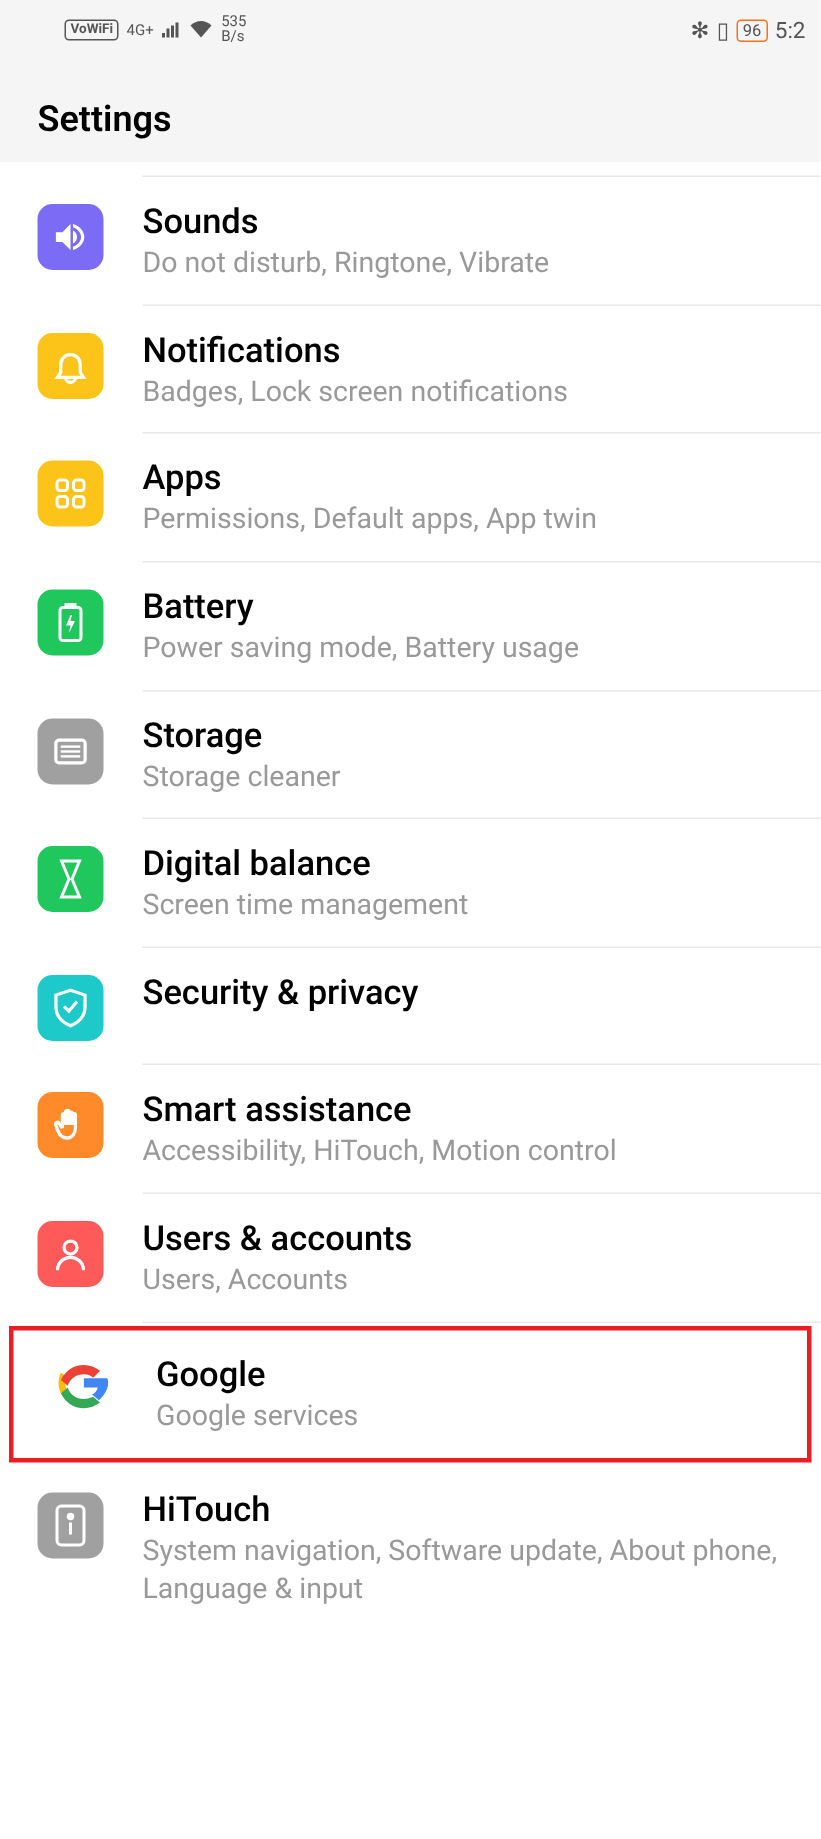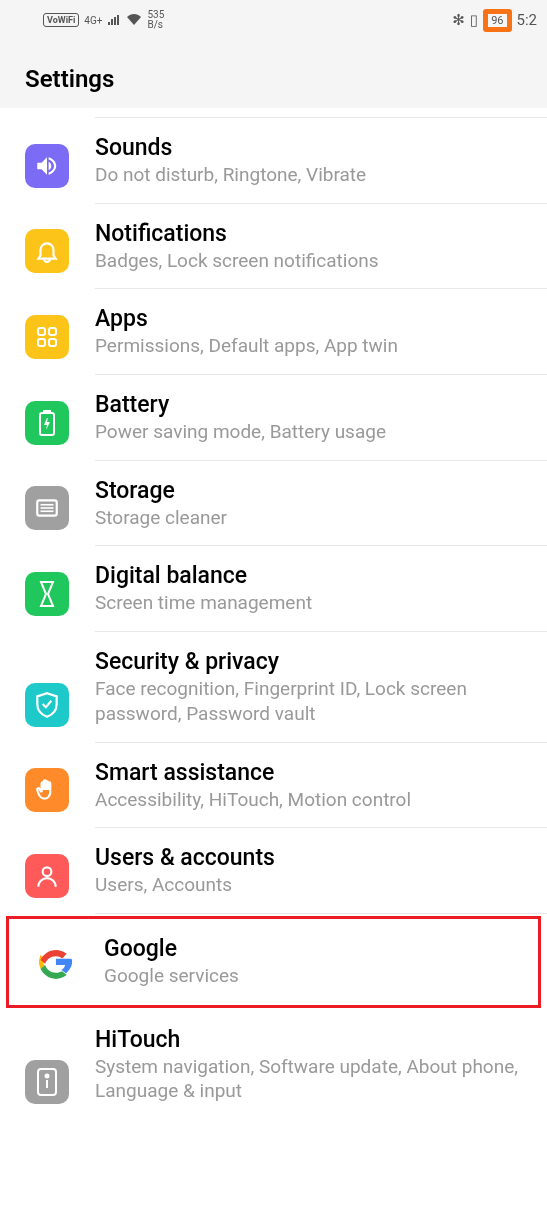--- a/index.html
+++ b/index.html
@@ -35,21 +35,21 @@
     }
     .signal-text { font-size: 10px; }
     .bytes { font-size: 10px; line-height: 1; }
     .status-right {
       display: flex;
       align-items: center;
       gap: 5px;
       font-size: 15px;
     }
     .battery-box {
-      border: 5px solid #f97316;
+      border: 1px solid #f97316;
       border-radius: 3px;
       padding: 0 3px;
       font-size: 11px;
     }
     .header {
       padding: 25px 25px 15px;
       background: #f5f5f5;
     }
     .header h1 {
       font-size: 24px;
@@ -59,21 +59,21 @@
     .list {
       background: #fff;
     }
     .partial-row {
       height: 10px;
       border-bottom: 1px solid #e8e8e8;
       margin-left: 95px;
     }
     .item {
       display: flex;
-      align-items: flex-end;
+      align-items: flex-start;
       padding: 16px 20px 16px 25px;
       position: relative;
     }
     .item::after {
       content: '';
       position: absolute;
       left: 95px;
       right: 0;
       bottom: 0;
       height: 1px;
@@ -250,21 +250,20 @@
 
   <div class="item">
     <div class="icon ic-security">
       <svg width="26" height="28" viewBox="0 0 24 26" fill="none" stroke="#fff" stroke-width="2">
           <path d="M12 2l9 3v7c0 6-4 10-9 12-5-2-9-6-9-12V5l9-3z"></path>
           <path d="M8 12l3 3 5-6"></path>
         </svg>
     </div>
     <div class="text-block">
       <div class="title">Security &amp; privacy</div>
-      <div class="subtitle">Face recognition, Fingerprint ID, Lock screen password, Password vault</div>
     </div>
   </div>
 
   <div class="item">
     <div class="icon ic-smart">
       <svg width="26" height="26" viewBox="0 0 24 24" fill="none" stroke="#fff" stroke-width="2">
           <path d="M7 14V6a1 1 0 012 0v6M9 12V4a1 1 0 012 0v8M11 12V5a1 1 0 012 0v7M13 12V6a1 1 0 012 0v8c0 3-2 6-5 6s-5-2-6-5l-1-3a1 1 0 012-1l2 3"></path>
         </svg>
     </div>
     <div class="text-block">

